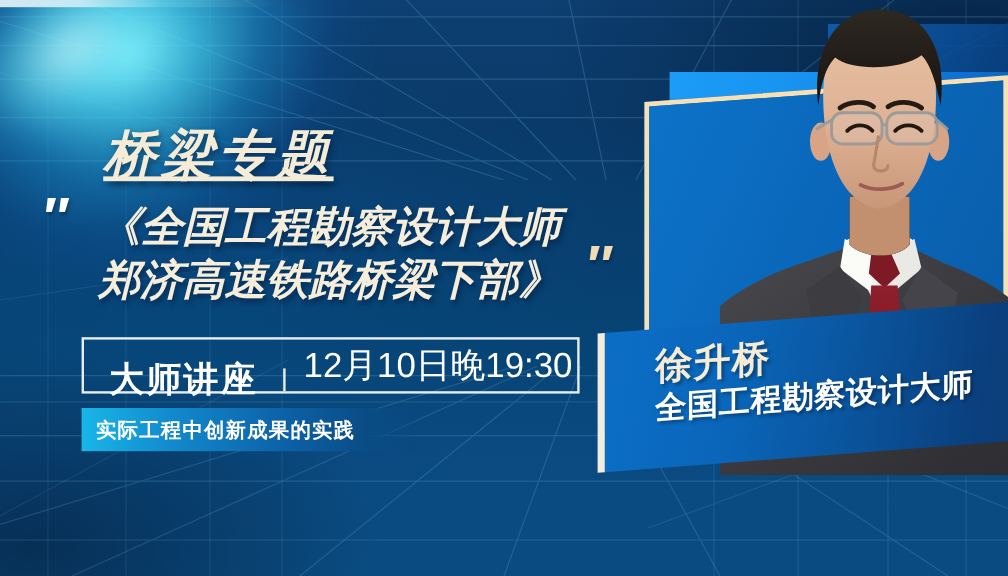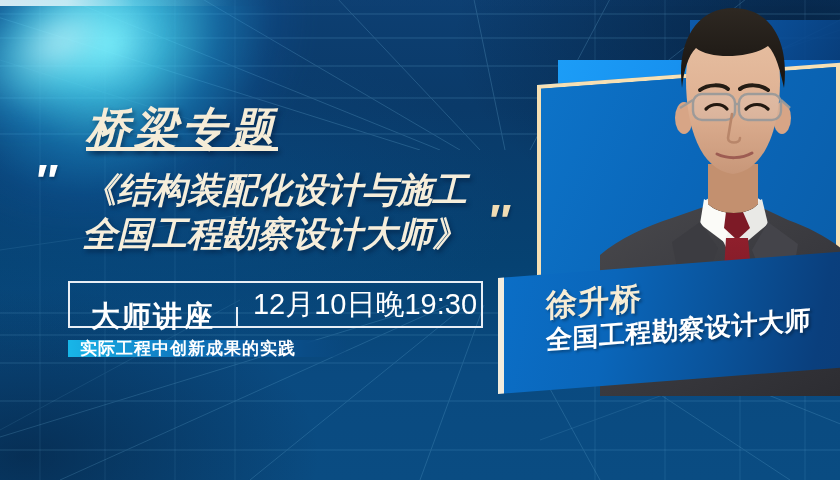--- a/index.html
+++ b/index.html
@@ -241,21 +241,21 @@
     font-weight: normal;
     color: #ffffff;
     letter-spacing: 0px;
     padding-left: 11px;
   }
 
   
   .tagline {
     position: absolute;
     left: 68px; top: 340px;
-    width: 278px; height: 17px;
+    width: 278px; height: 36px;
     background: linear-gradient(90deg, #18b6e8 0%, #1288cc 28%, #0d62a8 60%, #0a4c86 85%, rgba(10,70,125,0.25) 100%);
     display: flex; align-items: center;
     padding-left: 12px;
   }
   .tagline span {
     font-size: 17px;
     font-weight: bold;
     color: #ffffff;
     letter-spacing: 1px;
     white-space: nowrap;
@@ -436,22 +436,22 @@
       <div class="speaker-name">徐升桥</div>
       <div class="speaker-title">全国工程勘察设计大师</div>
     </div>
   </div>
 
   <div class="topic-label">桥梁专题</div>
 
   <div class="quote-open">″</div>
 
   <div class="lecture-title">
-    <div class="ln">《结构装配化设计与施工</div>
-    <div class="ln">全国工程勘察设计大师》</div>
+    <div class="ln">《全国工程勘察设计大师</div>
+    <div class="ln">郑济高速铁路桥梁下部》</div>
   </div>
 
   <div class="quote-close">″</div>
 
   <div class="date-box">
     <div class="date-box-left">大师讲座</div>
     <div class="date-box-right">12月10日晚19:30</div>
   </div>
 
   <div class="tagline">

